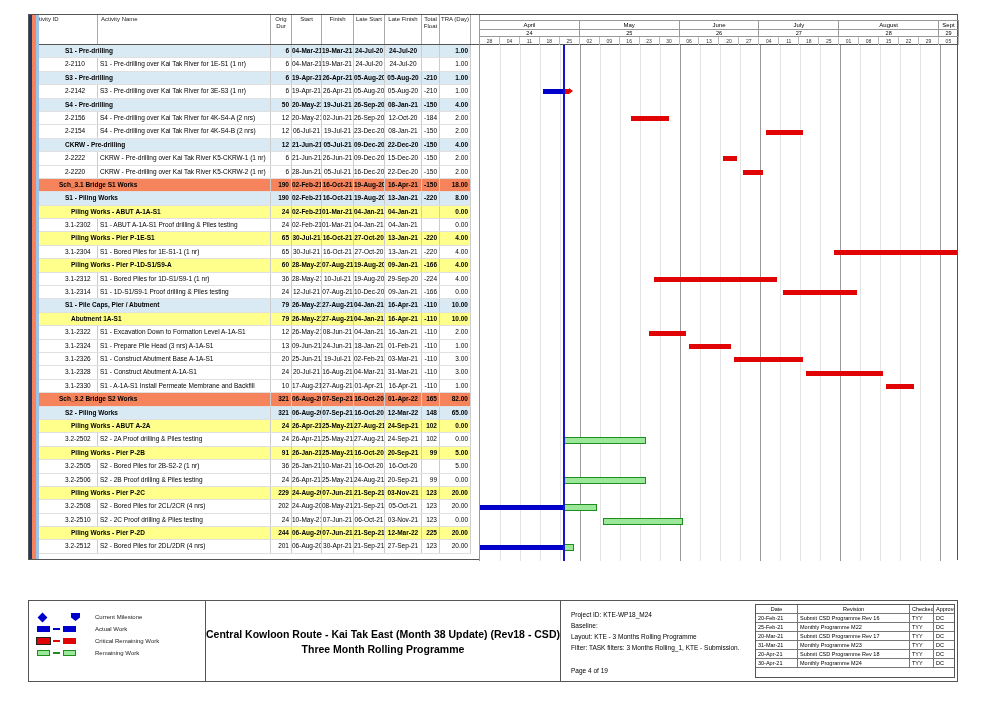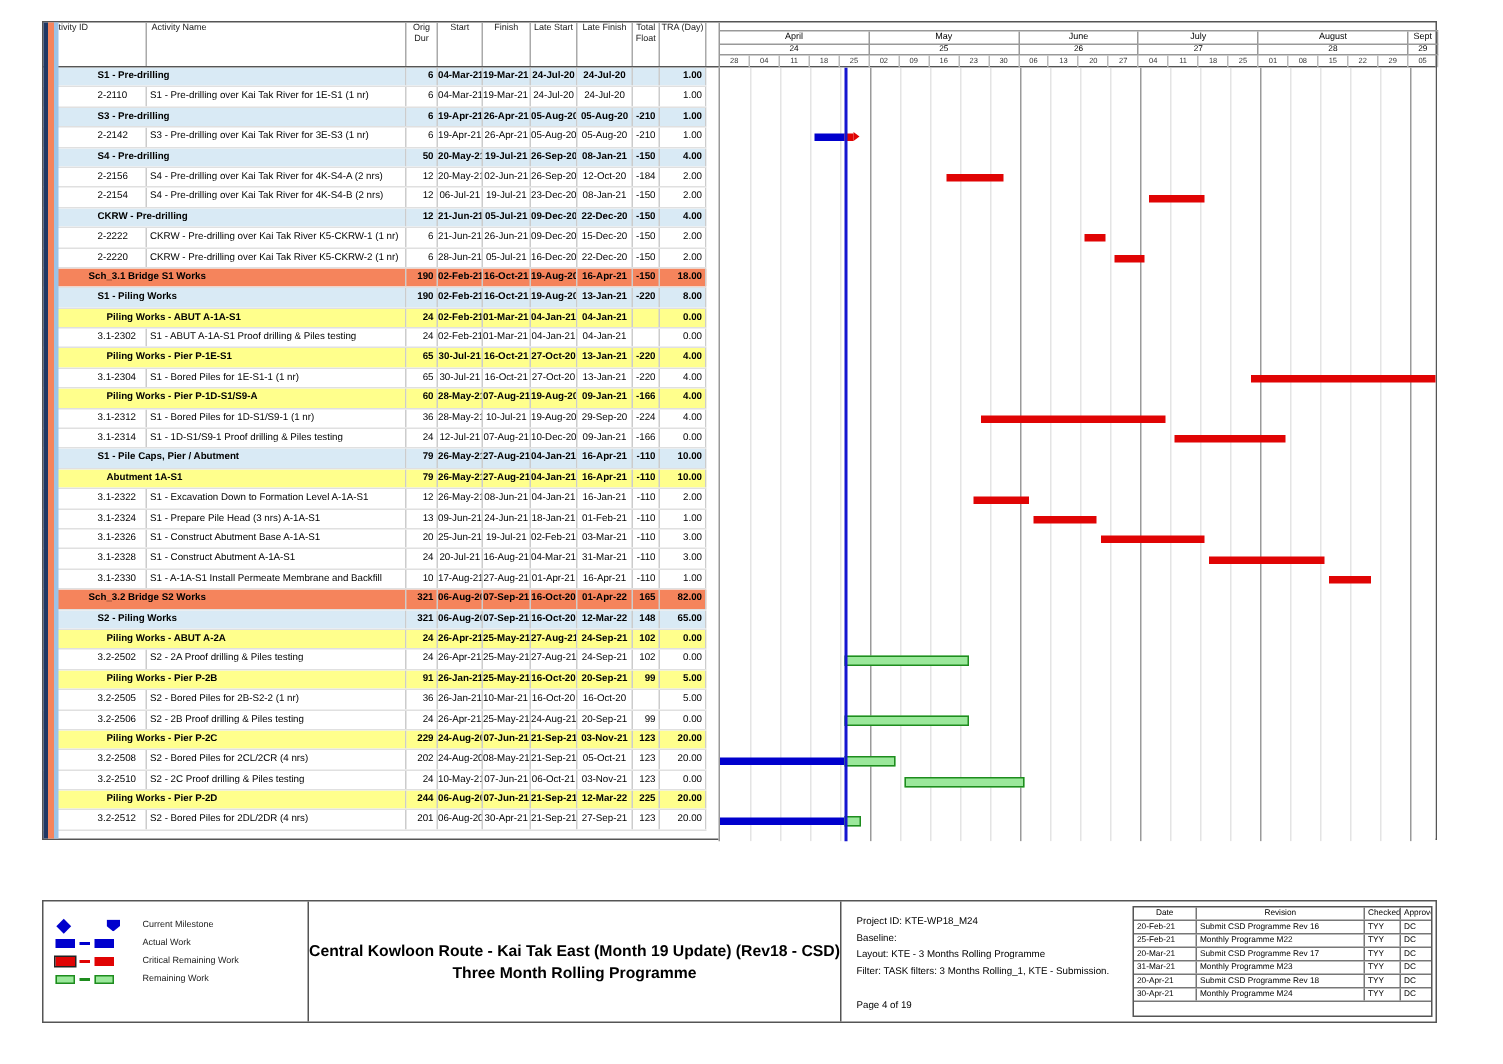--- a/index.html
+++ b/index.html
@@ -649,21 +649,21 @@
         <div class="lg-row">
           <div class="lg-icons">
             <div class="bx g"></div>
             <div class="ln g"></div>
             <div class="bx g"></div>
           </div>
           <div class="lg-label">Remaining Work</div>
         </div>
       </div>
     <div id="title-box">
-      <div class="title-line">Central Kowloon Route - Kai Tak East (Month 19 Update) (Rev18 - CSD)</div>
+      <div class="title-line">Central Kowloon Route - Kai Tak East (Month 38 Update) (Rev18 - CSD)</div>
       <div class="title-line">Three Month Rolling Programme</div>
     </div>
     <div id="right-box">
       <div id="footer-info">
           <div>Project ID: KTE-WP18_M24</div>
           <div>Baseline:</div>
           <div>Layout: KTE - 3 Months Rolling Programme</div>
           <div>Filter: TASK filters: 3 Months Rolling_1, KTE - Submission.</div>
           <div>Page 4 of 19</div>
         </div>

